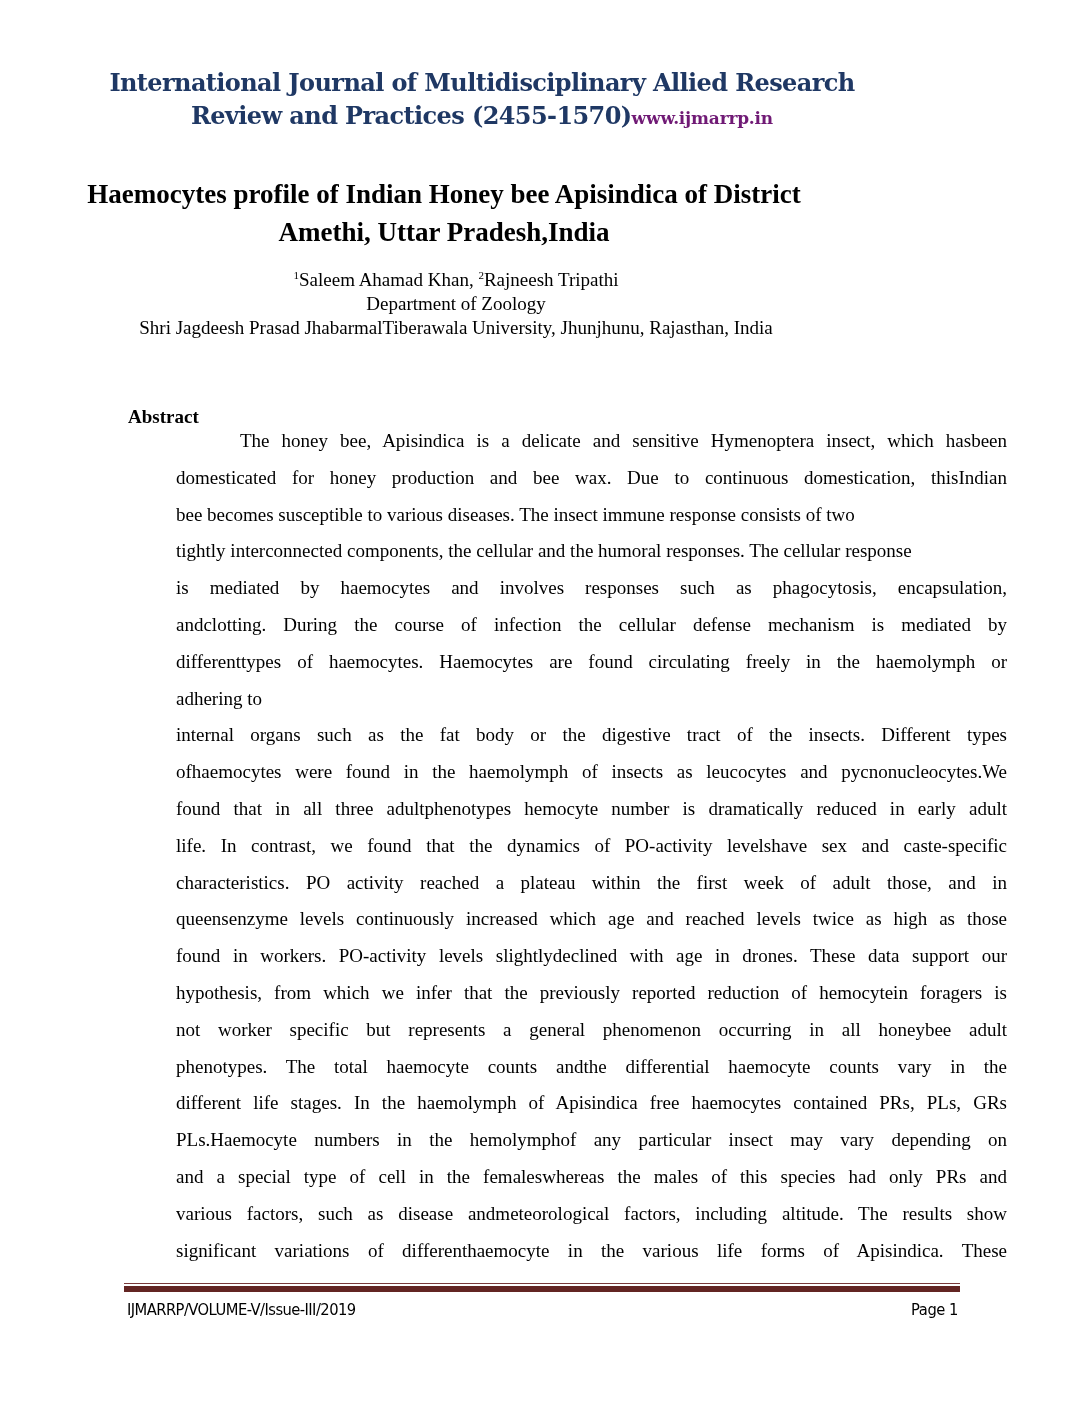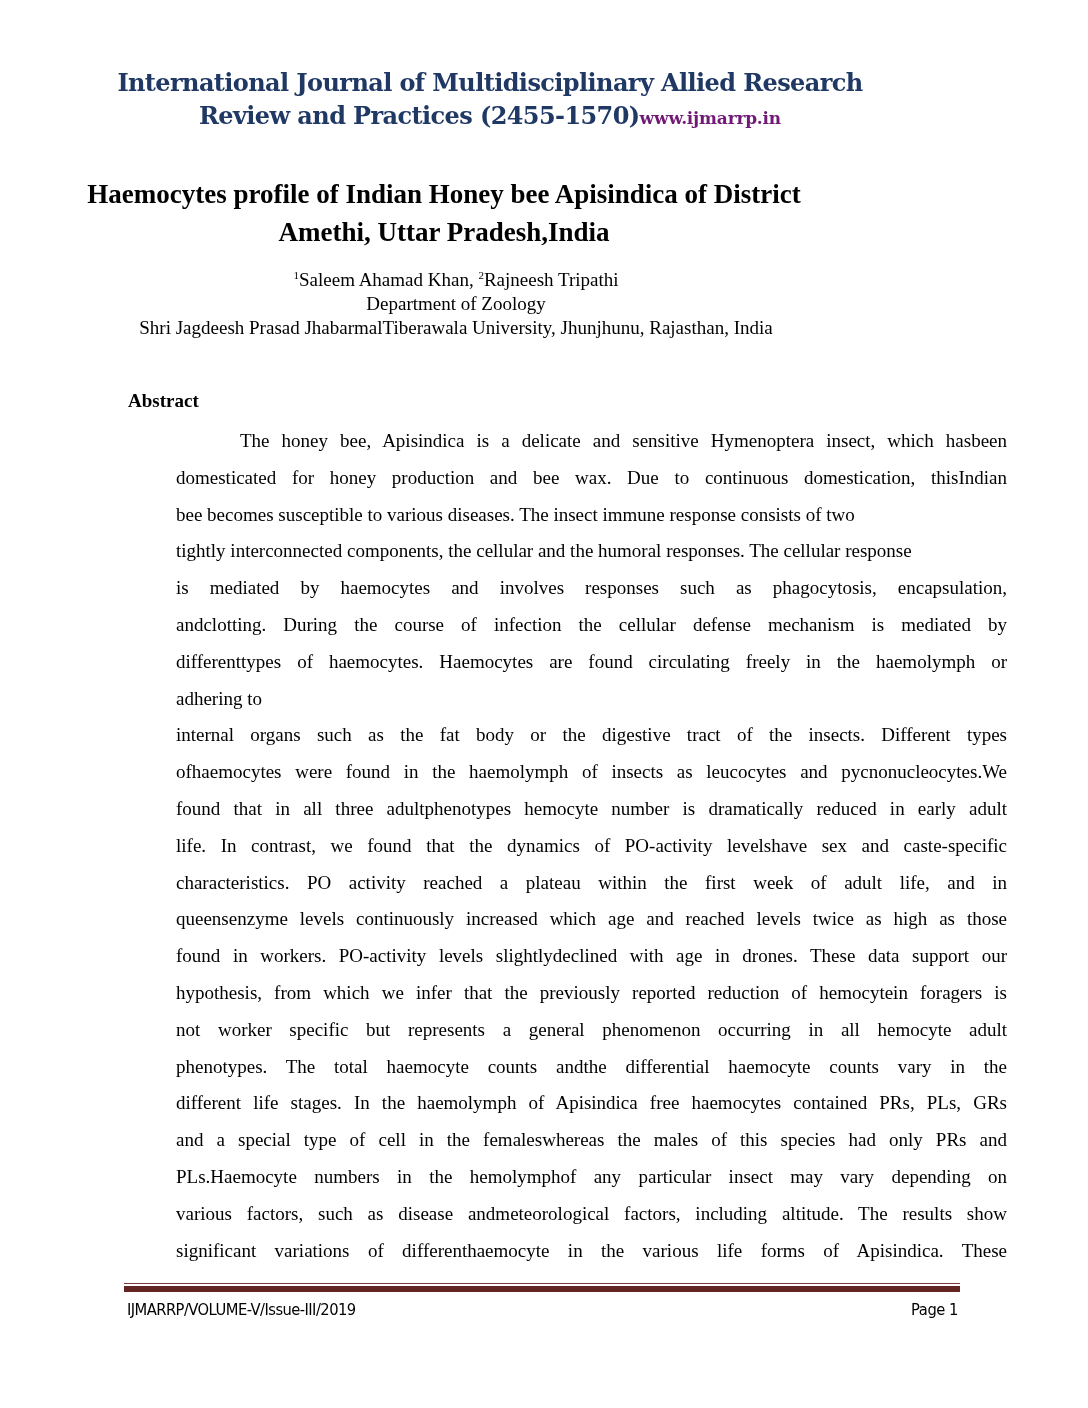--- a/index.html
+++ b/index.html
@@ -11,21 +11,21 @@
       width: 1088px;
       height: 1408px;
       position: relative;
       overflow: hidden;
       font-family: "Liberation Serif", serif;
       color: #000;
     }
     .journal-header {
       position: absolute;
       top: 66px;
-      left: 8px;
+      left: 0;
       width: 964px;
       text-align: center;
       font-family: "DejaVu Serif", serif;
       font-weight: bold;
       color: #1f3864;
       font-size: 24px;
       line-height: 33px;
       letter-spacing: -0.6px;
     }
     .journal-header .url {
@@ -53,21 +53,21 @@
       font-size: 19px;
       line-height: 24px;
     }
     .authors sup {
       font-size: 11px;
       vertical-align: 7px;
       line-height: 0;
     }
     .abstract-heading {
       position: absolute;
-      top: 390px;
+      top: 406px;
       left: 128px;
       font-weight: bold;
       font-size: 19px;
     }
     .body-text {
       position: absolute;
       top: 423px;
       left: 128px;
       width: 831px;
       font-size: 19px;
@@ -155,29 +155,29 @@
   <span class="line">bee becomes susceptible to various diseases. The insect immune response consists of two</span>
   <span class="line">tightly interconnected components, the cellular and the humoral responses. The cellular response</span>
   <span class="line j">is mediated by haemocytes and involves responses such as phagocytosis, encapsulation,</span>
   <span class="line j">andclotting. During the course of infection the cellular defense mechanism is mediated by</span>
   <span class="line j">differenttypes of haemocytes.  Haemocytes are found circulating freely in the haemolymph or</span>
   <span class="line">adhering to</span>
   <span class="line j">internal organs such as the fat body or the digestive tract of the insects. Different types</span>
   <span class="line j">ofhaemocytes were found in the haemolymph of insects as leucocytes and pycnonucleocytes.We</span>
   <span class="line j">found that in all three adultphenotypes hemocyte number is dramatically reduced in early adult</span>
   <span class="line j">life. In contrast, we found that the dynamics of PO-activity levelshave sex and caste-specific</span>
-  <span class="line j">characteristics. PO activity reached a plateau within the first week of adult life, and in</span>
+  <span class="line j">characteristics. PO activity reached a plateau within the first week of adult those, and in</span>
   <span class="line j">queensenzyme levels continuously increased which age and reached levels twice as high as those</span>
   <span class="line j">found in workers. PO-activity levels slightlydeclined with age in drones. These data support our</span>
   <span class="line j">hypothesis, from which we infer that the previously reported reduction of hemocytein foragers is</span>
-  <span class="line j">not worker specific but represents a general phenomenon occurring in all hemocyte adult</span>
+  <span class="line j">not worker specific but represents a general phenomenon occurring in all honeybee adult</span>
   <span class="line j">phenotypes. The total haemocyte counts andthe differential haemocyte counts vary in the</span>
   <span class="line j">different life stages. In the haemolymph of Apisindica free haemocytes contained PRs, PLs, GRs</span>
+  <span class="line j">PLs.Haemocyte numbers in the hemolymphof any particular insect may vary depending on</span>
   <span class="line j">and a special type of cell in the femaleswhereas the males of this species had only PRs and</span>
-  <span class="line j">PLs.Haemocyte numbers in the hemolymphof any particular insect may vary depending on</span>
   <span class="line j">various factors, such as disease andmeteorological factors, including altitude. The results show</span>
   <span class="line j">significant variations of differenthaemocyte in the various life forms of Apisindica. These</span>
 </div>
 
 <div class="footer-rule-thin"></div>
 <div class="footer-rule-thick"></div>
 <div class="footer-left">IJMARRP/VOLUME-V/Issue-III/2019</div>
 <div class="footer-right">Page 1</div>
 
 </body></html>

